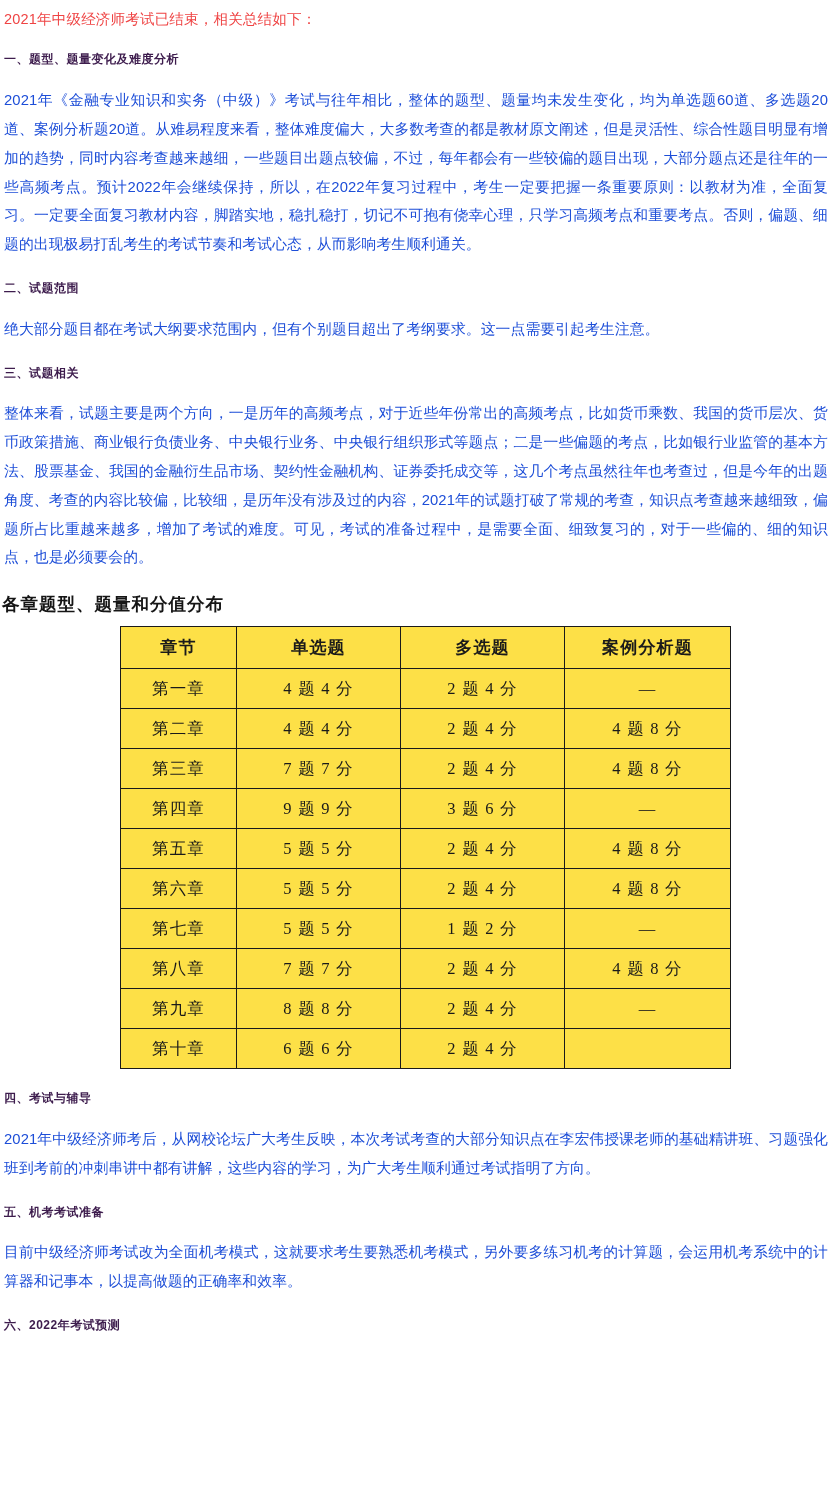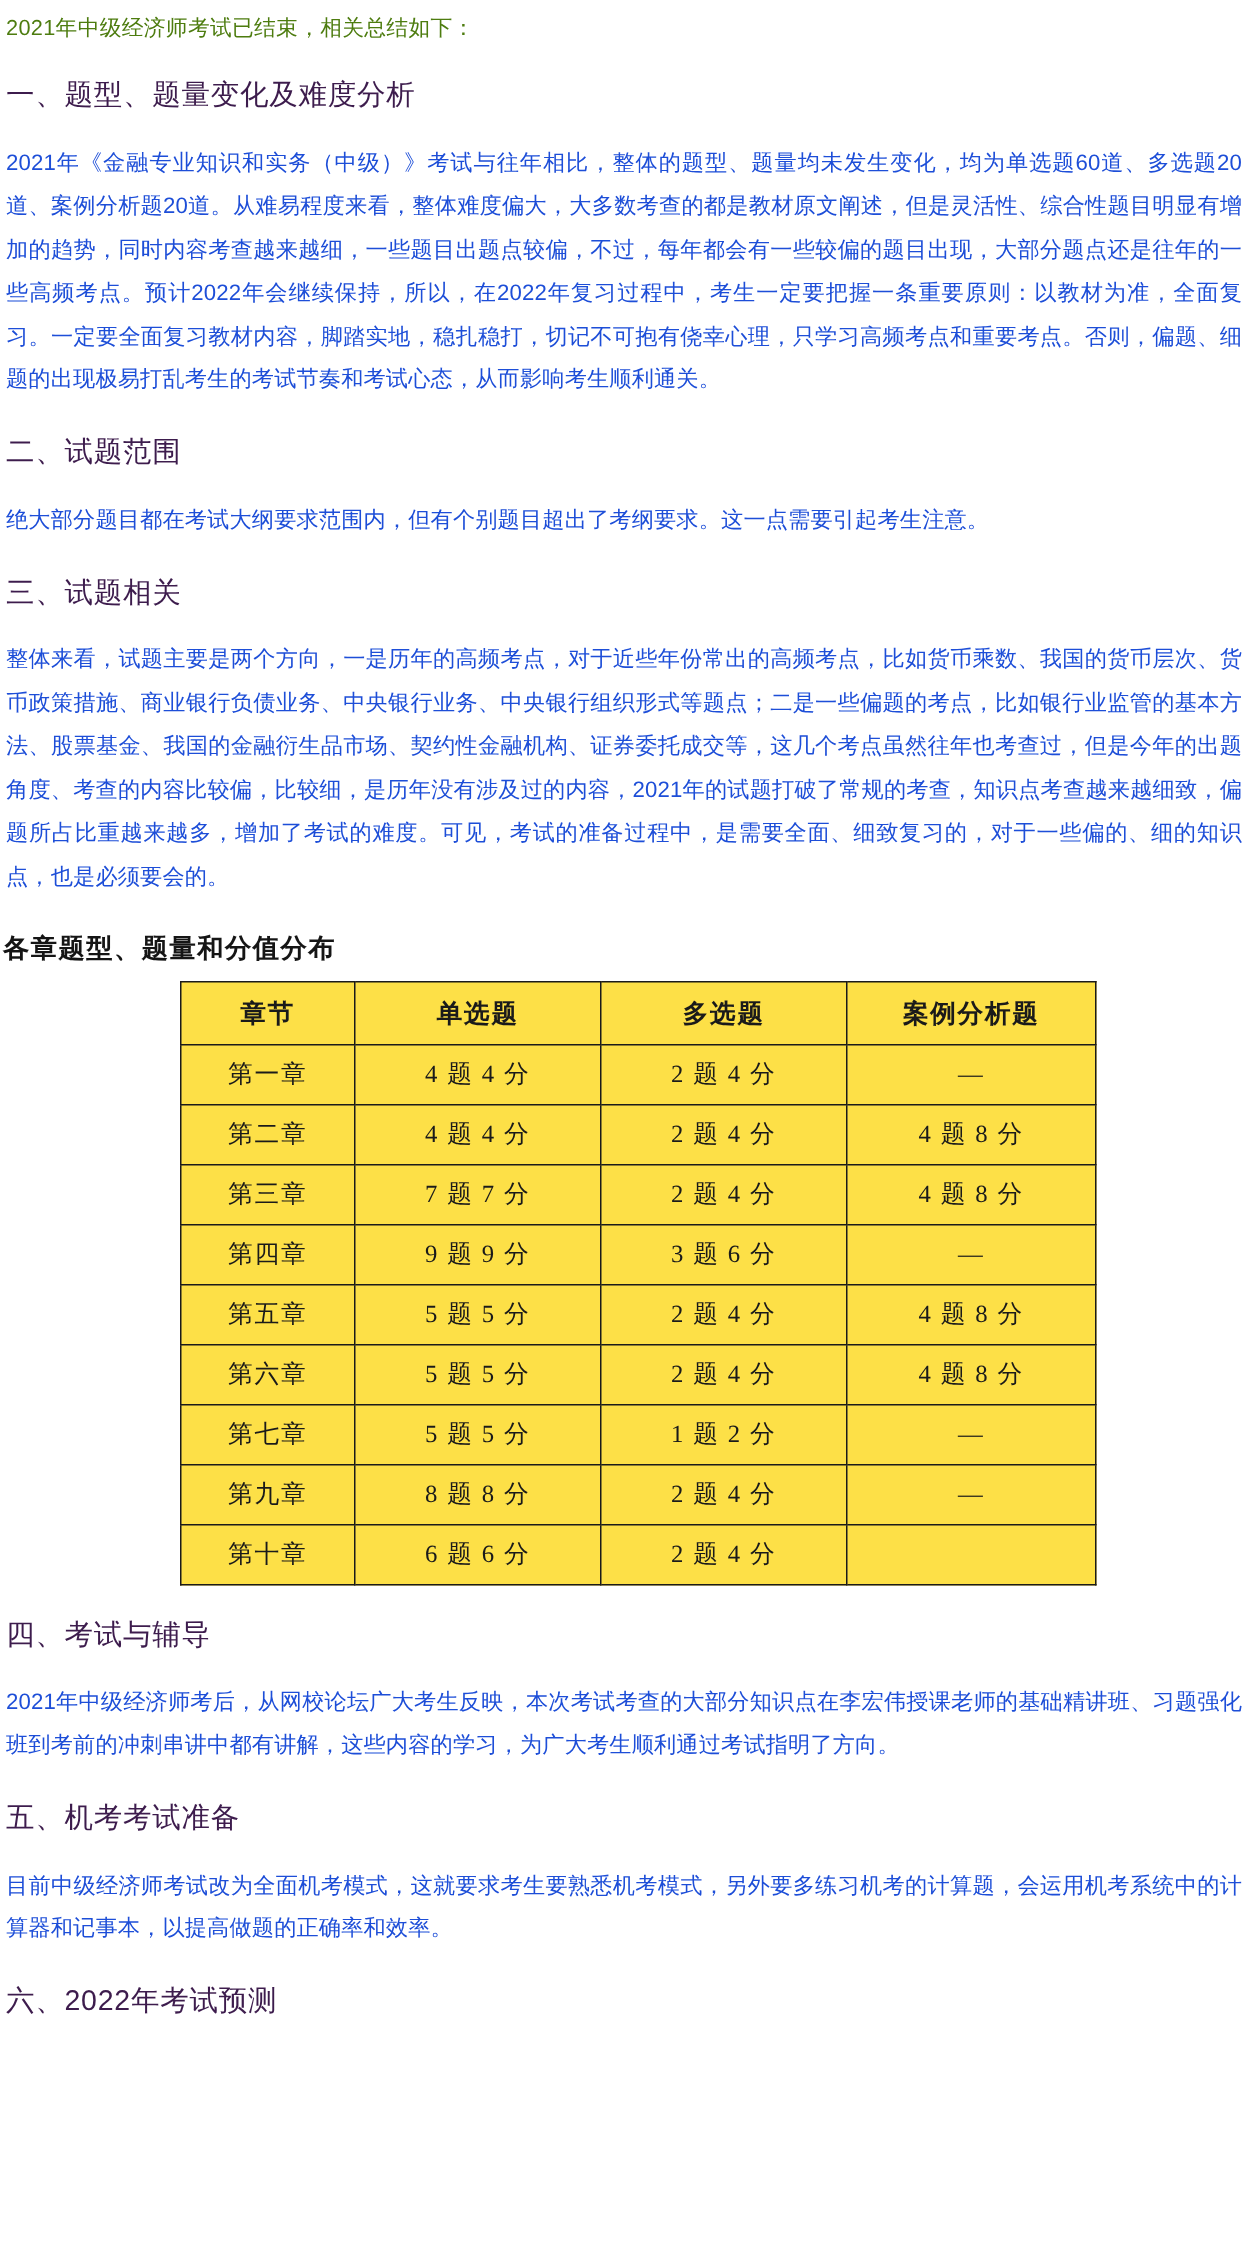--- a/index.html
+++ b/index.html
@@ -15,27 +15,27 @@
     color: #111111;
   }
   .page {
     width: 834px;
     padding: 6px 2px 10px 2px;
     position: relative;
   }
   .intro {
     font-size: 14.5px;
     line-height: 1.55;
-    color: #4d7c0f;
+    color: #ef4444;
     margin: 2px 0 0 2px;
     letter-spacing: 0.2px;
   }
   h2.section-heading {
-    font-size: 19px;
-    font-weight: normal;
+    font-size: 12px;
+    font-weight: bold;
     color: #3d1c4d;
     margin: 22px 0 18px 2px;
     line-height: 1.3;
     letter-spacing: 0.5px;
   }
   p.body-text {
     font-size: 14.8px;
     line-height: 1.95;
     color: #1d4ed8;
     margin: 0 0 6px 2px;
@@ -153,20 +153,26 @@
         <td>2 题 4 分</td>
         <td>4 题 8 分</td>
       </tr>
       <tr>
         <td>第七章</td>
         <td>5 题 5 分</td>
         <td>1 题 2 分</td>
         <td class="dash-cell">—</td>
       </tr>
       <tr>
+        <td>第八章</td>
+        <td>7 题 7 分</td>
+        <td>2 题 4 分</td>
+        <td>4 题 8 分</td>
+      </tr>
+      <tr>
         <td>第九章</td>
         <td>8 题 8 分</td>
         <td>2 题 4 分</td>
         <td class="dash-cell">—</td>
       </tr>
       <tr>
         <td>第十章</td>
         <td>6 题 6 分</td>
         <td>2 题 4 分</td>
         <td></td>

